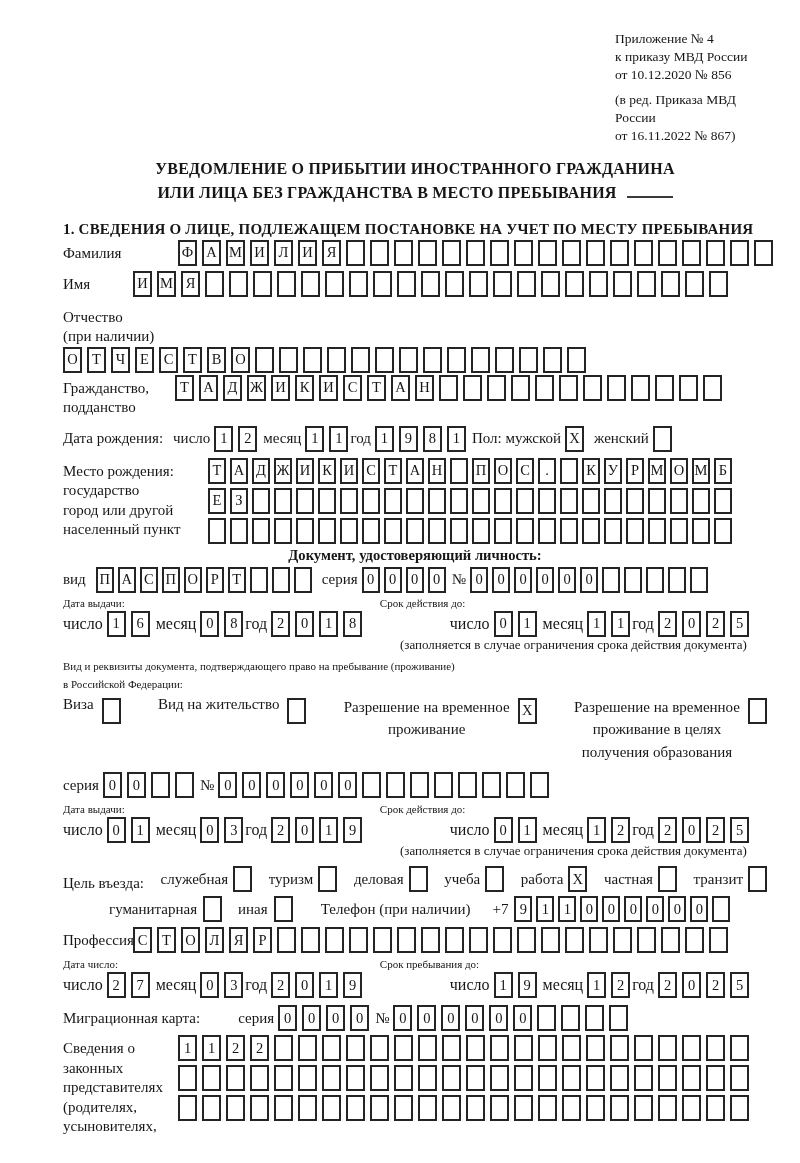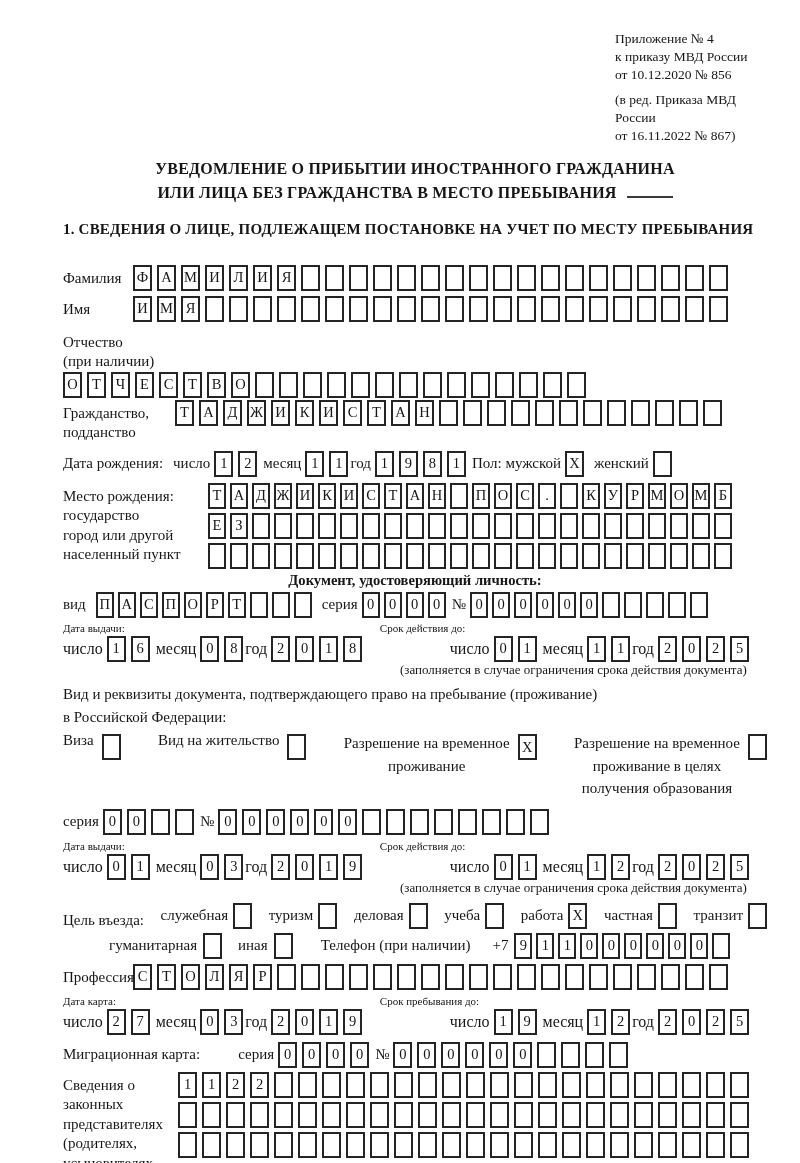--- a/index.html
+++ b/index.html
@@ -35,21 +35,21 @@
   .center-bold { text-align:center; font-weight:bold; font-size:14.6px; margin-top:3px; }
 
   .halves { display:flex; }
   .half { display:flex; align-items:center; }
   .hl { width:45%; } .hr { width:55%; }
   .hl.hdr, .hr.hdr { display:block; text-align:left; font-size:11px; }
   .hr.vals { padding-left:70px; }
   .note { font-size:13px; }
   .note-half { display:block; text-align:center; }
 
-  .introline { font-size:15px; margin-top:2px; line-height:1.45; }
+  .introline { font-size:11px; margin-top:2px; line-height:1.45; }
 
   .chkrow { display:flex; justify-content:space-between; align-items:flex-start; margin-top:3px; font-size:15px; }
   .opt { display:flex; align-items:flex-start; gap:8px; }
   .opt-label-c { text-align:center; line-height:1.5; }
   .opt .cellrow { margin-top:2px; }
 
   .purpose-row { display:flex; justify-content:space-between; align-items:flex-end; margin-top:7px; font-size:15px; }
   .pair { display:flex; align-items:center; gap:5px; }
 
   .phone-row { display:flex; align-items:center; margin-top:4px; font-size:15px; padding-left:46px; }
@@ -74,21 +74,21 @@
 
   <div class="title">
     <div>УВЕДОМЛЕНИЕ О ПРИБЫТИИ ИНОСТРАННОГО ГРАЖДАНИНА</div>
     <div>
       <span>ИЛИ ЛИЦА БЕЗ ГРАЖДАНСТВА В МЕСТО ПРЕБЫВАНИЯ</span><span class="blank-line"></span>
     </div>
   </div>
 
   <div class="sechead">1. СВЕДЕНИЯ О ЛИЦЕ, ПОДЛЕЖАЩЕМ ПОСТАНОВКЕ НА УЧЕТ ПО МЕСТУ ПРЕБЫВАНИЯ</div>
 
-  <div class="frow" style="margin-top:27px;">
+  <div class="frow" style="margin-top:2px;gap:45px;">
     <span class="flabel w70">Фамилия</span>
     <span class="cellrow">
         <span class="cell">Ф</span>
         <span class="cell">А</span>
         <span class="cell">М</span>
         <span class="cell">И</span>
         <span class="cell">Л</span>
         <span class="cell">И</span>
         <span class="cell">Я</span>
         <span class="cell"></span>
@@ -621,21 +621,21 @@
         <span class="cell"></span>
         <span class="cell"></span>
         <span class="cell"></span>
         <span class="cell"></span>
         <span class="cell"></span>
         <span class="cell"></span>
       </span>
   </div>
 
   <div class="halves" style="margin-top:5px;">
-    <div class="half hl hdr">Дата карта:</div>
+    <div class="half hl hdr">Дата число:</div>
     <div class="half hr hdr">Срок пребывания до:</div>
   </div>
   <div class="halves" style="margin-top:2px;">
     <div class="half hl">
       <span class="dlabel first">число</span>
       <span class="cellrow">
           <span class="cell">2</span>
           <span class="cell">7</span>
         </span>
       <span class="dlabel ml6">месяц</span>

